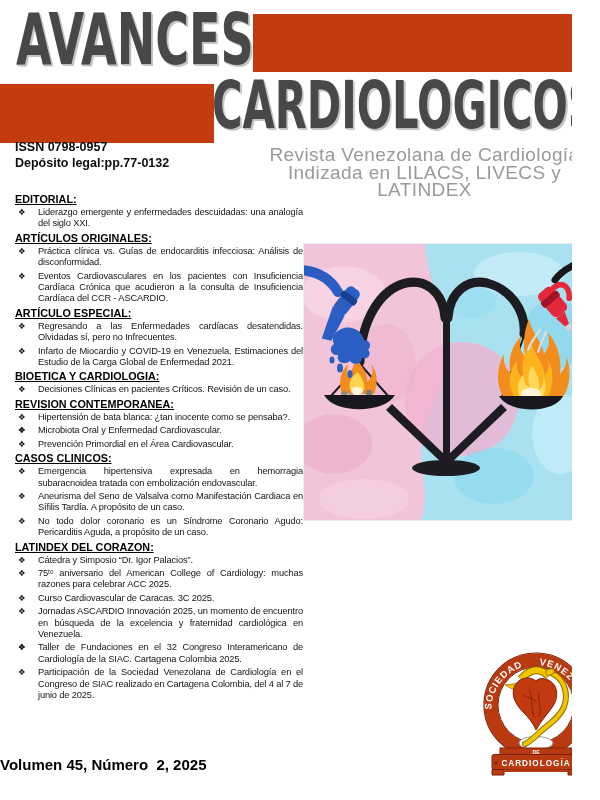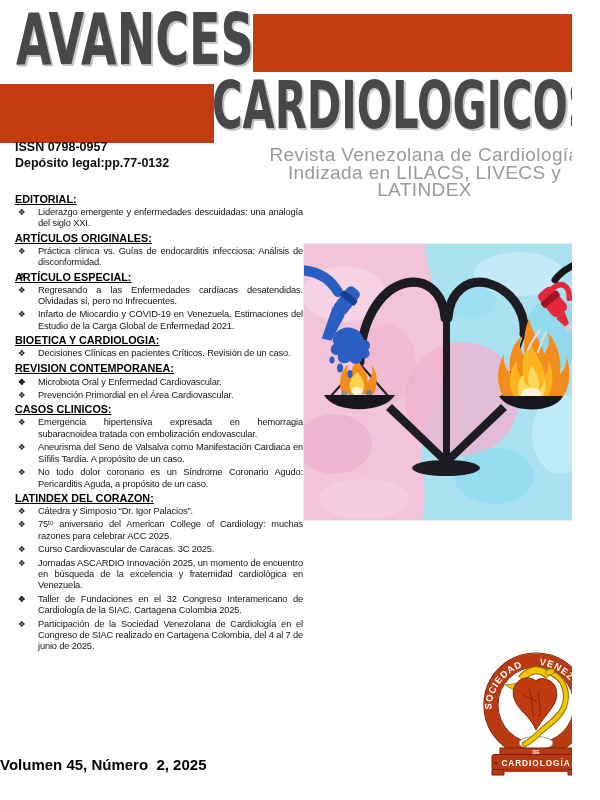--- a/index.html
+++ b/index.html
@@ -68,21 +68,21 @@
       <h2 class="toc-heading">EDITORIAL:</h2>
       <ul class="toc-list">
         <li class="toc-item"><span class="bullet">❖</span><span>Liderazgo emergente y enfermedades descuidadas: una analogía del siglo XXI.</span></li>
       </ul>
     </section>
 
     <section class="toc-section">
       <h2 class="toc-heading">ARTÍCULOS ORIGINALES:</h2>
       <ul class="toc-list">
         <li class="toc-item"><span class="bullet">❖</span><span>Práctica clínica vs. Guías de endocarditis infecciosa: Análisis de disconformidad.</span></li>
-        <li class="toc-item"><span class="bullet">❖</span></li>
+        <li class="toc-item"><span class="bullet">❖</span><span>Eventos Cardiovasculares en los pacientes con Insuficiencia Cardíaca Crónica que acudieron a la consulta de Insuficiencia Cardíaca del CCR - ASCARDIO.</span></li>
       </ul>
     </section>
 
     <section class="toc-section">
       <h2 class="toc-heading">ARTÍCULO ESPECIAL:</h2>
       <ul class="toc-list">
         <li class="toc-item"><span class="bullet">❖</span><span>Regresando a las Enfermedades cardíacas desatendidas. Olvidadas sí, pero no Infrecuentes.</span></li>
         <li class="toc-item"><span class="bullet">❖</span><span>Infarto de Miocardio y COVID-19 en Venezuela. Estimaciones del Estudio de la Carga Global de Enfermedad 2021.</span></li>
       </ul>
     </section>
@@ -90,21 +90,21 @@
     <section class="toc-section">
       <h2 class="toc-heading">BIOETICA Y CARDIOLOGIA:</h2>
       <ul class="toc-list">
         <li class="toc-item"><span class="bullet">❖</span><span>Decisiones Clínicas en pacientes Críticos. Revisión de un caso.</span></li>
       </ul>
     </section>
 
     <section class="toc-section">
       <h2 class="toc-heading">REVISION CONTEMPORANEA:</h2>
       <ul class="toc-list">
-        <li class="toc-item"><span class="bullet">❖</span></li>
+        <li class="toc-item"><span class="bullet">❖</span><span>Hipertensión de bata blanca: ¿tan inocente como se pensaba?.</span></li>
         <li class="toc-item"><span class="bullet">❖</span></li>
         <li class="toc-item"><span class="bullet">❖</span><span>Microbiota Oral y Enfermedad Cardiovascular.</span></li>
         <li class="toc-item"><span class="bullet">❖</span><span>Prevención Primordial en el Área Cardiovascular.</span></li>
       </ul>
     </section>
 
     <section class="toc-section">
       <h2 class="toc-heading">CASOS CLINICOS:</h2>
       <ul class="toc-list">
         <li class="toc-item"><span class="bullet">❖</span><span>Emergencia hipertensiva expresada en hemorragia subaracnoidea tratada con embolización endovascular.</span></li>

